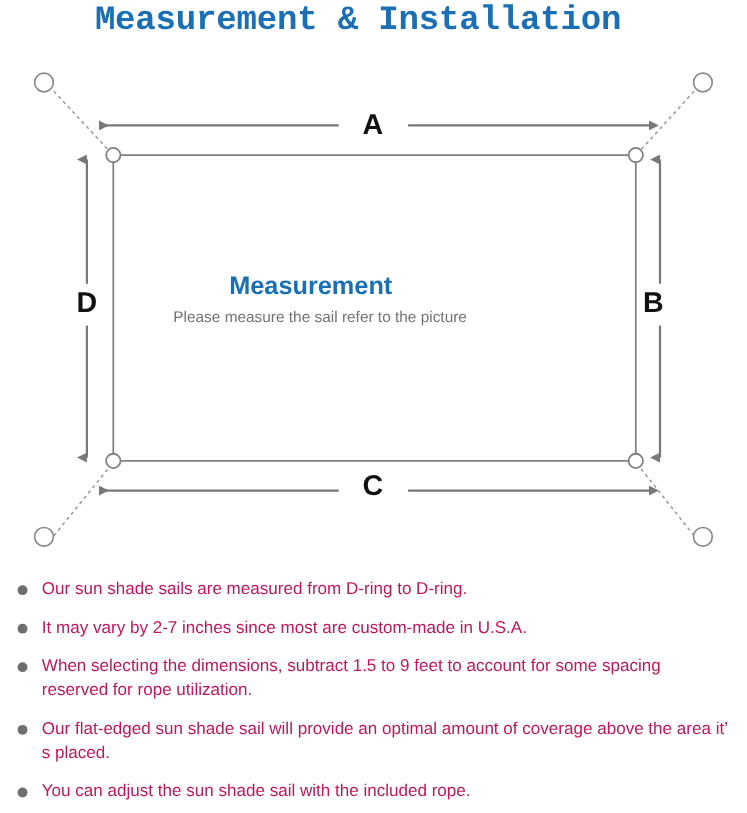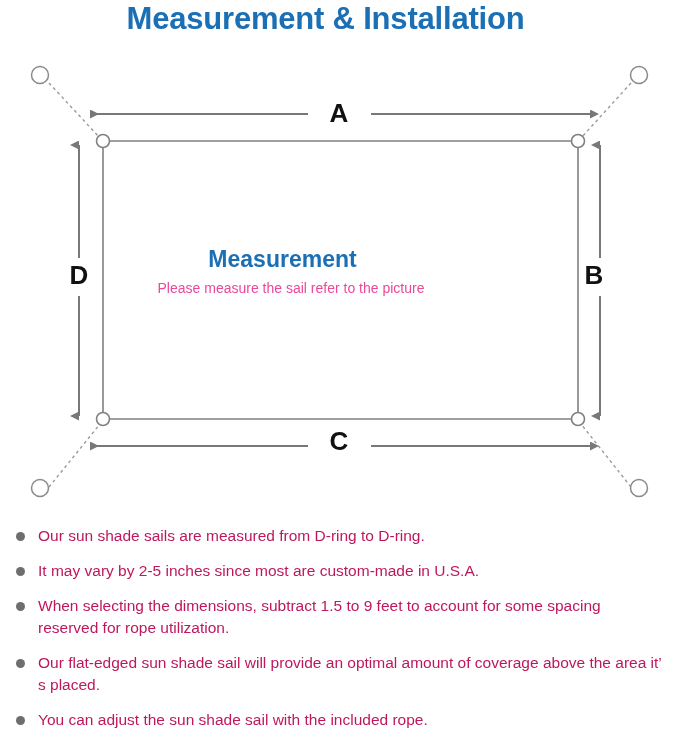--- a/index.html
+++ b/index.html
@@ -17,21 +17,21 @@
     color: #5a5a5a;
   }
 
   
   .title {
     position: absolute;
     top: 0px;
     left: 0;
     width: 651px;
     text-align: center;
-    font-family: Liberation Sans, sans-serif;
+    font-family: Liberation Mono, monospace;
     font-size: 31px;
     font-weight: bold;
     color: #1b6fb5;
     letter-spacing: -0.2px;
     line-height: 38px;
   }
 
   
   .diagram {
     position: absolute;
@@ -57,21 +57,21 @@
     line-height: 28px;
   }
   .center-sub {
     position: absolute;
     left: 0;
     top: 228px;
     width: 582px;
     text-align: center;
     font-size: 14px;
     font-weight: normal;
-    color: #ec4899;
+    color: #737373;
     line-height: 20px;
   }
 
   .dim-label {
     position: absolute;
     font-size: 26px;
     font-weight: bold;
     color: #111111;
     font-family: "Liberation Sans", sans-serif;
     line-height: 26px;
@@ -189,21 +189,21 @@
   <div class="dim-label dim-d">D</div>
 </div>
 
 <div class="notes">
   <div class="note">
     <span class="bullet"></span>
     <span class="note-text">Our sun shade sails are measured from D-ring to D-ring.</span>
   </div>
   <div class="note">
     <span class="bullet"></span>
-    <span class="note-text">It may vary by 2-5 inches since most are custom-made in U.S.A.</span>
+    <span class="note-text">It may vary by 2-7 inches since most are custom-made in U.S.A.</span>
   </div>
   <div class="note">
     <span class="bullet"></span>
     <span class="note-text">When selecting the dimensions, subtract 1.5 to 9 feet to account for some spacing reserved for rope utilization.</span>
   </div>
   <div class="note">
     <span class="bullet"></span>
     <span class="note-text">Our flat-edged sun shade sail will provide an optimal amount of coverage above the area it’ s placed.</span>
   </div>
   <div class="note">

